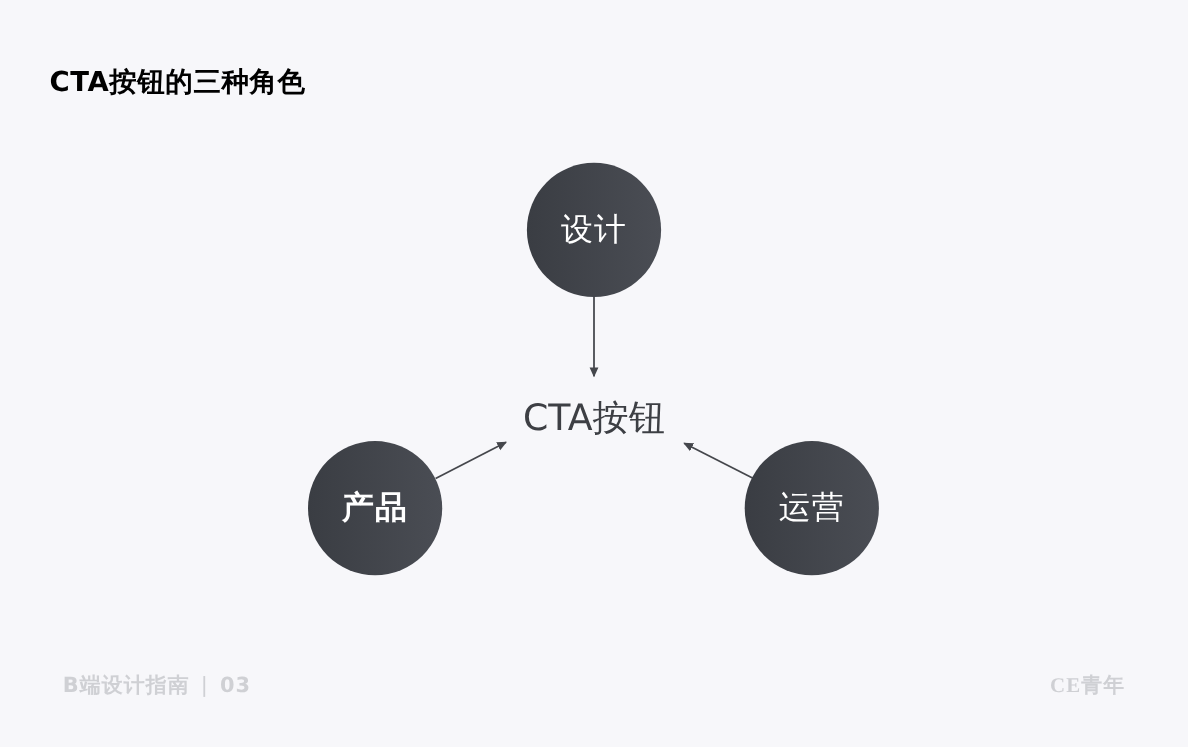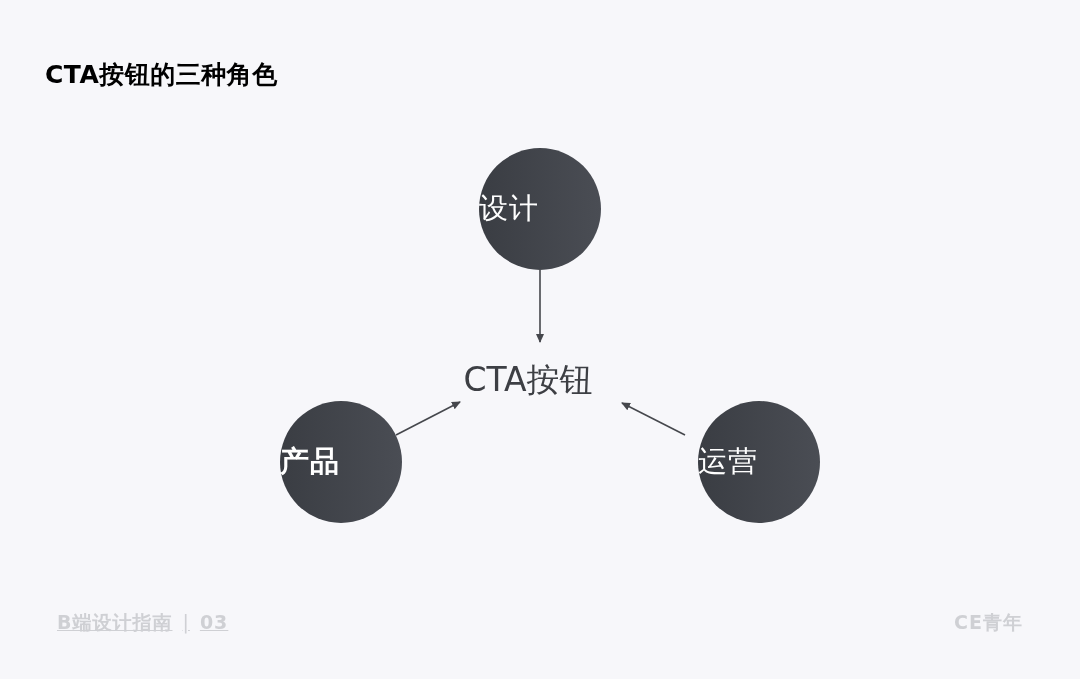--- a/index.html
+++ b/index.html
@@ -11,35 +11,35 @@
     }
     .title {
       position: absolute; left: 45px; top: 58px;
       font-size: 25px; font-weight: bold; color: #000000;
       letter-spacing: 0.5px; line-height: 34px;
     }
     .canvas { position: absolute; left: 0; top: 0; width: 1080px; height: 679px; }
     .node {
       position: absolute; width: 122px; height: 122px; border-radius: 50%;
       background: linear-gradient(90deg, #3a3d43 0%, #4a4d54 100%);
-      display: flex; align-items: center; justify-content: flex-start;
+      display: flex; align-items: center; justify-content: center;
       color: #ffffff; font-size: 29px; letter-spacing: 1px;
     }
     .center-label {
-      position: absolute; left: 428px; top: 360px; width: 200px;
+      position: absolute; left: 440px; top: 360px; width: 200px;
       text-align: center; font-size: 33px; color: #3d3f44; line-height: 40px;
     }
     .footer-left {
       position: absolute; left: 57px; top: 610px;
-      font-size: 19px; font-weight: bold; color: #cfd0d4; letter-spacing: 1px; text-decoration: underline;
+      font-size: 19px; font-weight: bold; color: #cfd0d4; letter-spacing: 1px;
     }
     .footer-left .sep { margin: 0 10px; font-weight: normal; }
     .footer-right {
       position: absolute; right: 57px; top: 610px;
-      font-size: 19px; font-weight: bold; color: #cfd0d4; letter-spacing: 1px;
+      font-size: 19px; font-weight: bold; color: #cfd0d4; letter-spacing: 1px; font-family: Liberation Serif, serif;
     }
   </style>
 </head>
 <body>
 
 <div class="title">CTA按钮的三种角色</div>
 
 <svg class="canvas" width="1080" height="679" viewBox="0 0 1080 679">
   <defs>
     <marker id="arrowhead" markerWidth="10" markerHeight="10" refX="8" refY="5" orient="auto" markerUnits="userSpaceOnUse">
@@ -54,21 +54,21 @@
 <div class="node" style="left:479px; top:148px;">
   <span>设计</span>
 </div>
 
 <div class="center-label">CTA按钮</div>
 
 <div class="node" style="left:280px; top:401px;font-weight:bold;">
   <span>产品</span>
 </div>
 
-<div class="node" style="left:698px; top:401px;">
+<div class="node" style="left:677px; top:401px;">
   <span>运营</span>
 </div>
 
 <div class="footer-left">
   <span>B端设计指南</span><span class="sep">|</span><span>03</span>
 </div>
 
 <div class="footer-right">CE青年</div>
 
 </body></html>

